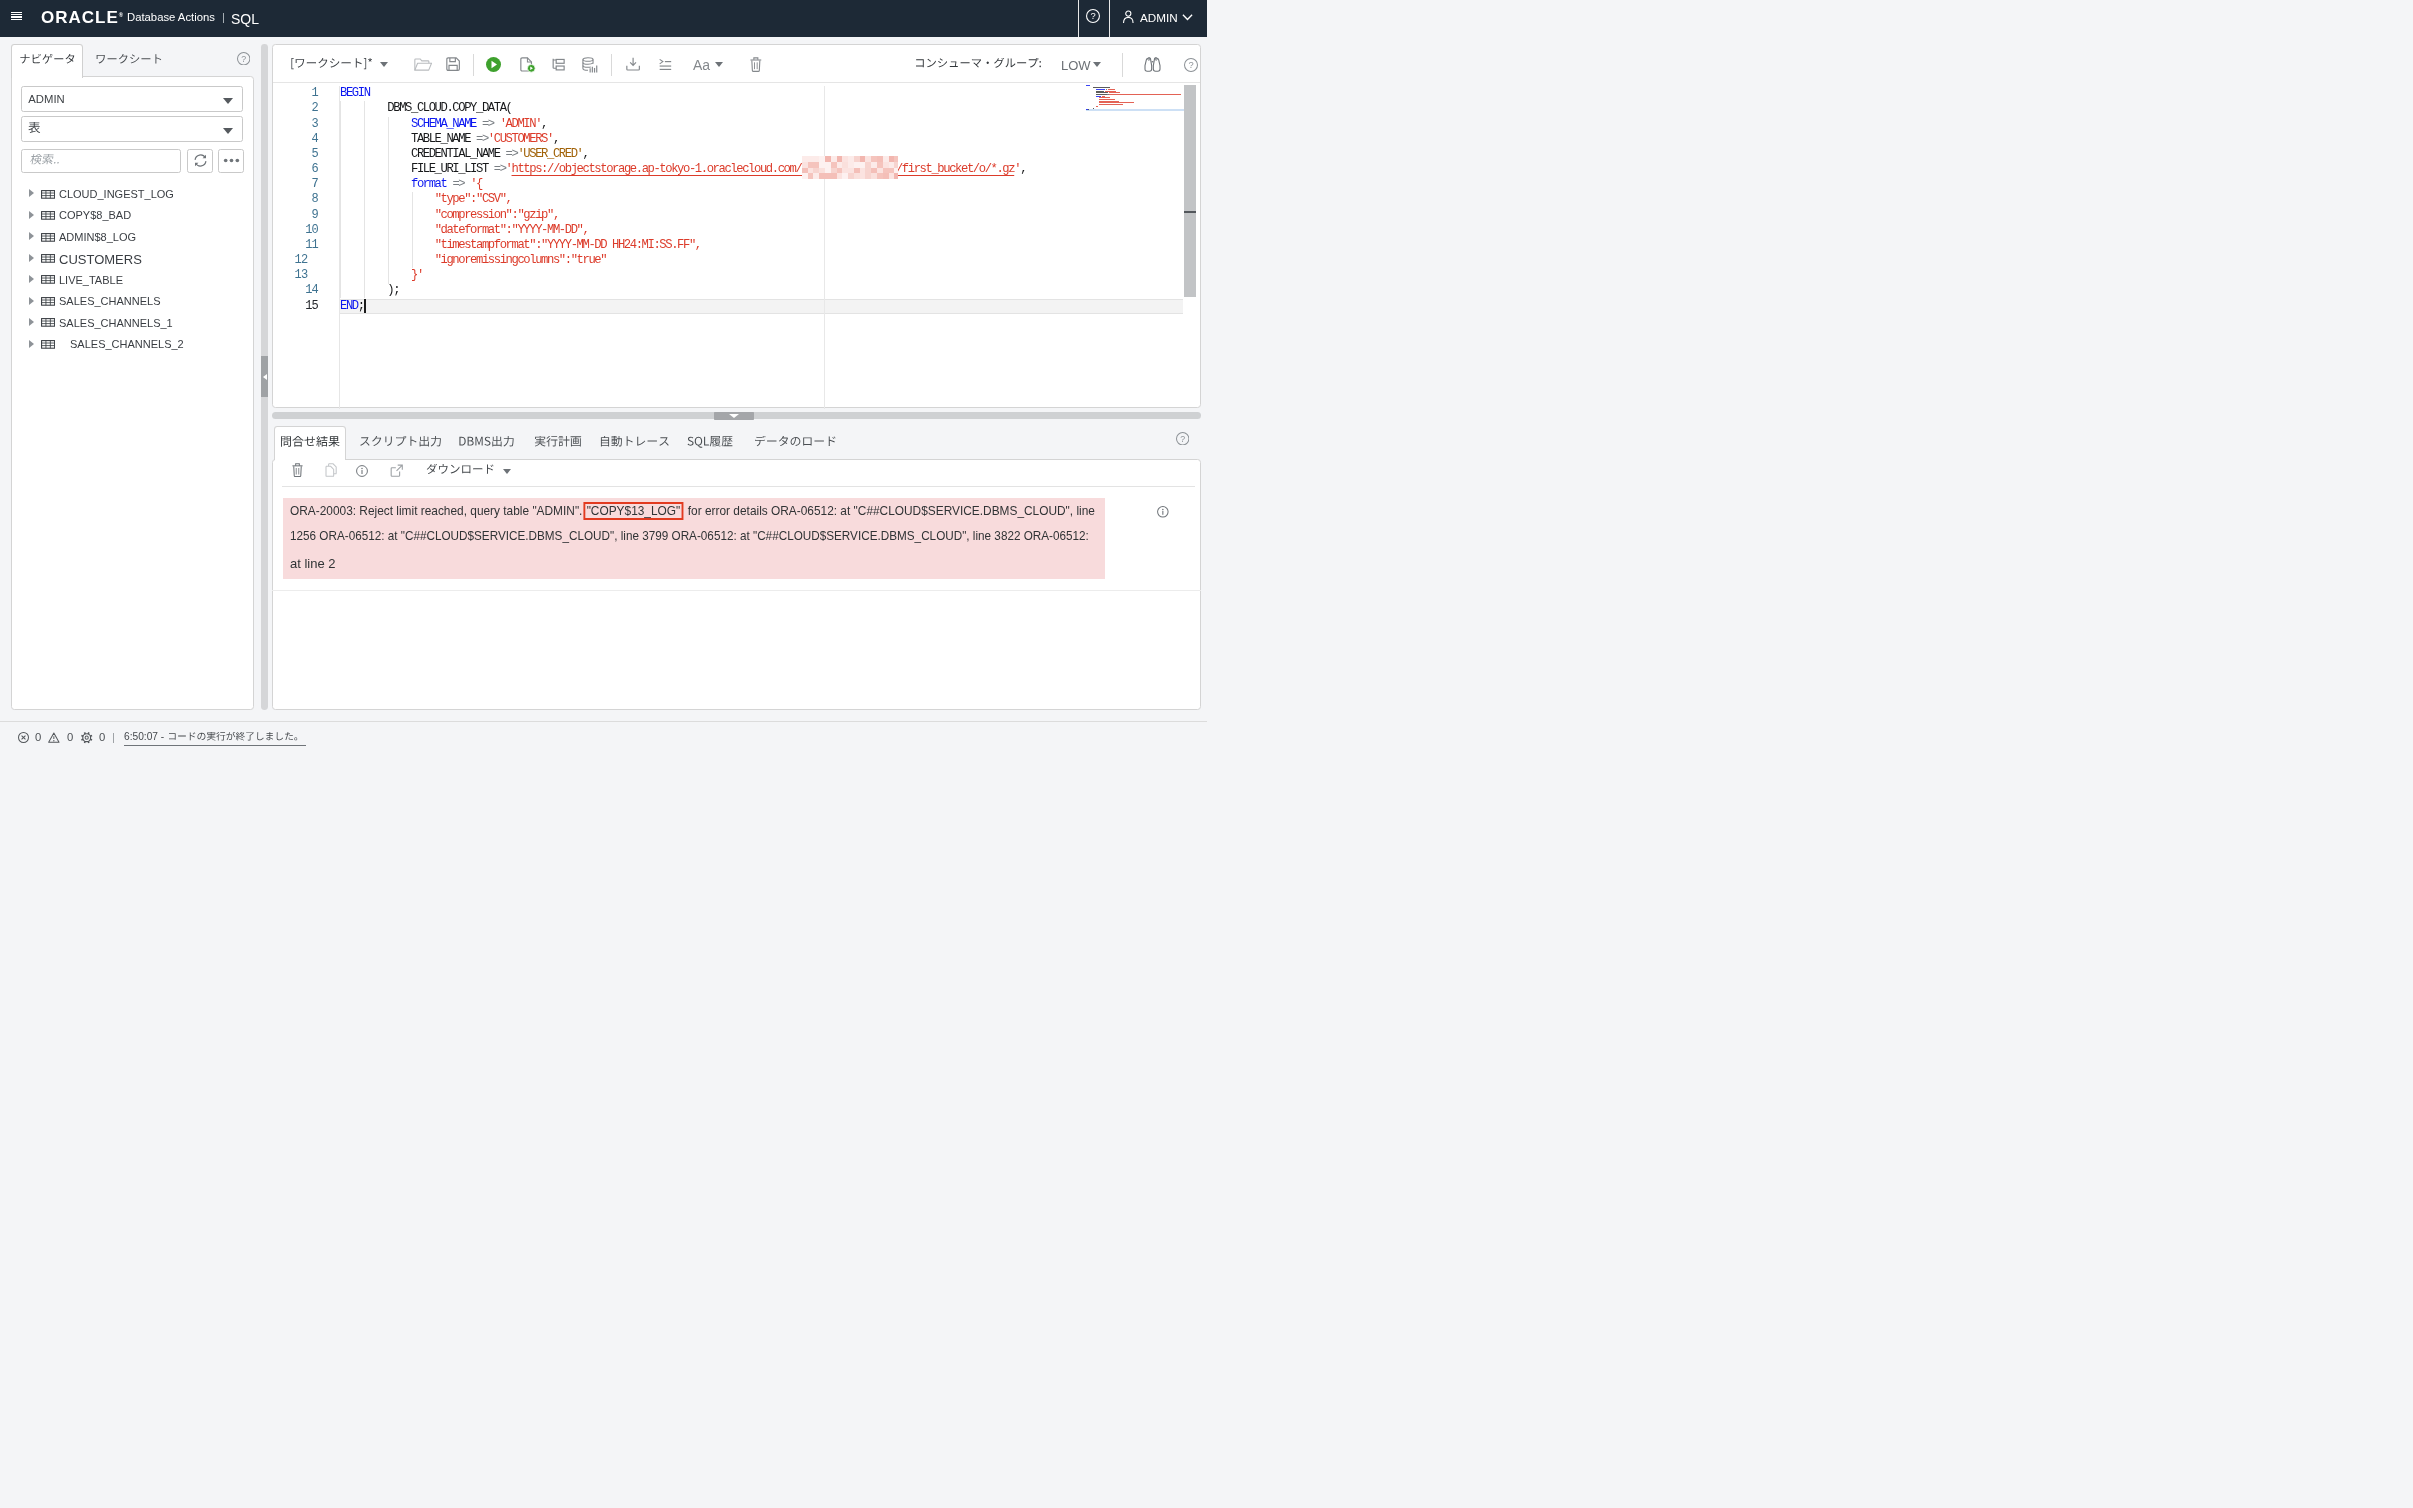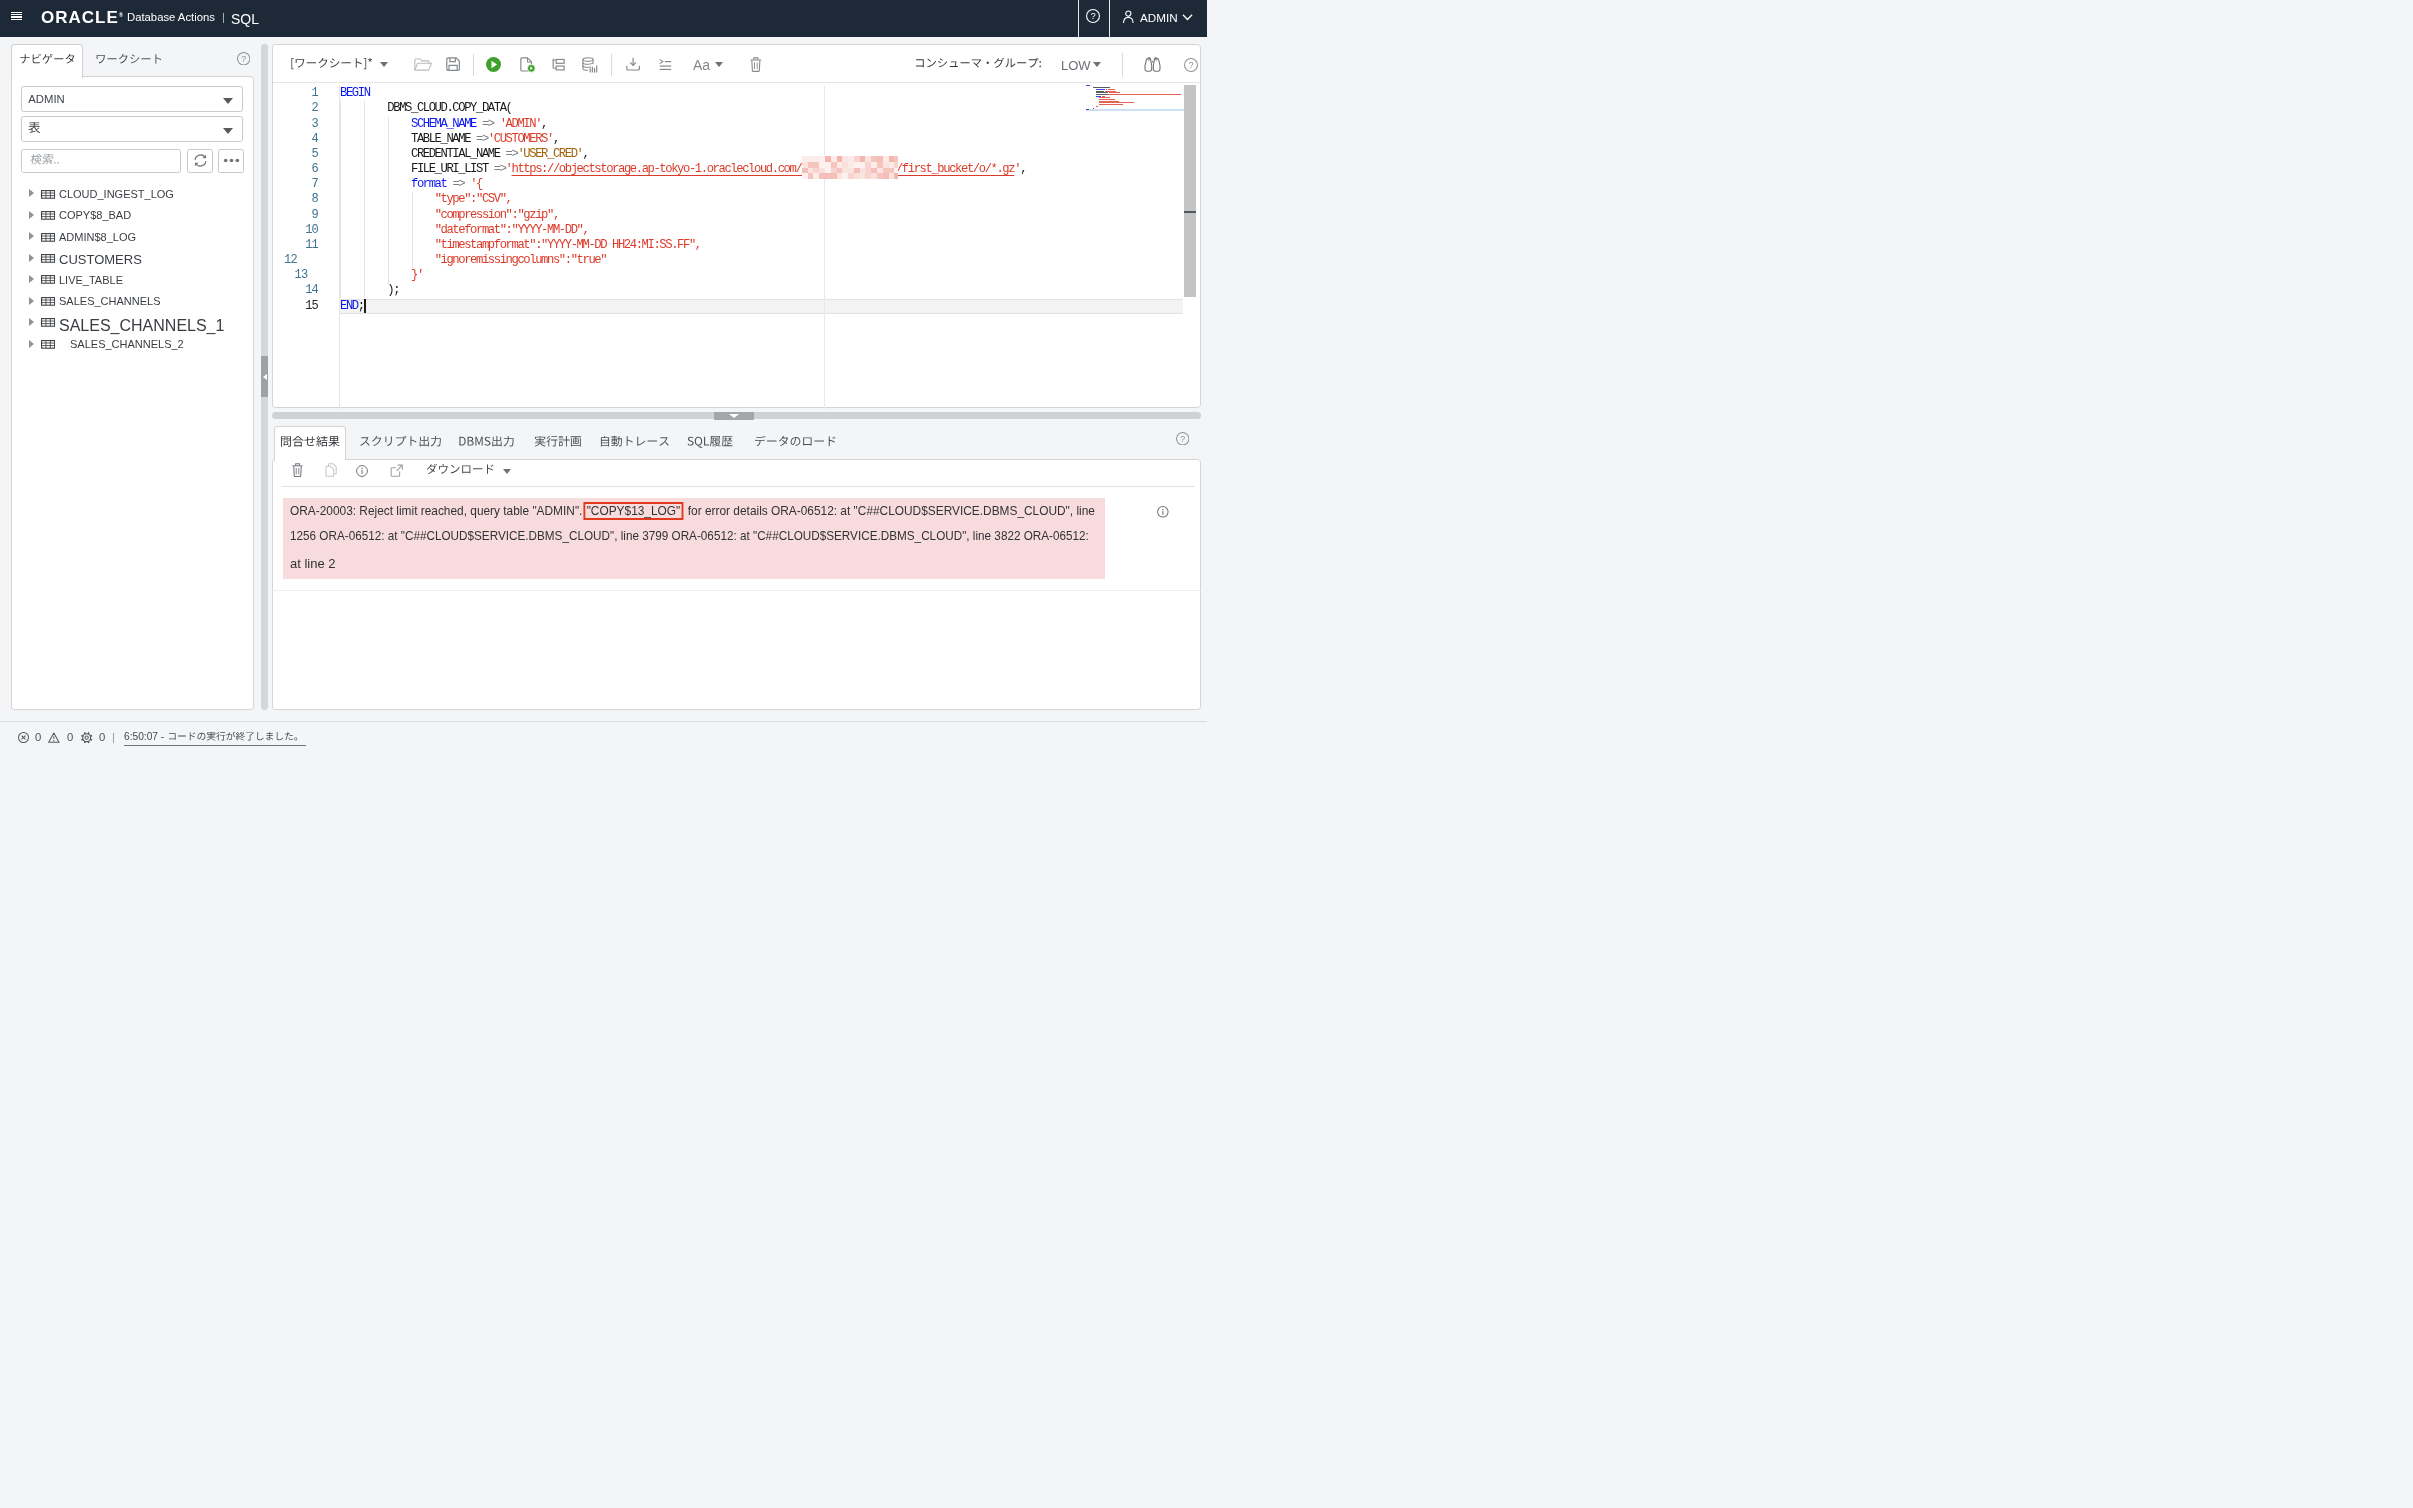--- a/index.html
+++ b/index.html
@@ -161,21 +161,21 @@
 <div class="abs" style="left:29px;top:318px;width:0;height:0;border-top:4.8px solid transparent;border-bottom:4.8px solid transparent;border-left:5.2px solid #8e9398"></div>
 <div class="abs" style="left:41px;top:318px">
     <svg class="" width="14.2" height="8.8" viewBox="0 0 17 10.5">
 <rect x="0.7" y="0.7" width="15.6" height="9.1" fill="none" stroke="#3a3e43" stroke-width="1.3"></rect>
 <line x1="0.7" y1="3.6" x2="16.3" y2="3.6" stroke="#3a3e43" stroke-width="1"></line>
 <line x1="0.7" y1="6.7" x2="16.3" y2="6.7" stroke="#3a3e43" stroke-width="1"></line>
 <line x1="5.9" y1="0.7" x2="5.9" y2="9.8" stroke="#3a3e43" stroke-width="1"></line>
 <line x1="11.2" y1="0.7" x2="11.2" y2="9.8" stroke="#3a3e43" stroke-width="1"></line>
 </svg>
   </div>
-<div class="abs" style="left:59px;top:317px;font-size:16px;color:#393d42">SALES_CHANNELS_1</div>
+<div class="abs" style="left:59px;top:317px;font-size:11px;color:#393d42">SALES_CHANNELS_1</div>
 <div class="abs" style="left:29px;top:340px;width:0;height:0;border-top:4.8px solid transparent;border-bottom:4.8px solid transparent;border-left:5.2px solid #8e9398"></div>
 <div class="abs" style="left:41px;top:340px">
     <svg class="" width="14.2" height="8.8" viewBox="0 0 17 10.5">
 <rect x="0.7" y="0.7" width="15.6" height="9.1" fill="none" stroke="#3a3e43" stroke-width="1.3"></rect>
 <line x1="0.7" y1="3.6" x2="16.3" y2="3.6" stroke="#3a3e43" stroke-width="1"></line>
 <line x1="0.7" y1="6.7" x2="16.3" y2="6.7" stroke="#3a3e43" stroke-width="1"></line>
 <line x1="5.9" y1="0.7" x2="5.9" y2="9.8" stroke="#3a3e43" stroke-width="1"></line>
 <line x1="11.2" y1="0.7" x2="11.2" y2="9.8" stroke="#3a3e43" stroke-width="1"></line>
 </svg>
   </div>
@@ -297,21 +297,21 @@
 <div class="abs" style="left:284px;top:101px;width:34px;height:15px;line-height:15px;text-align:right;font-family:'Liberation Mono',monospace;font-size:12.2px;letter-spacing:-1.4px;white-space:pre;letter-spacing:-0.8px;color:#3f7391;font-size:12px">2</div>
 <div class="abs" style="left:284px;top:117px;width:34px;height:15px;line-height:15px;text-align:right;font-family:'Liberation Mono',monospace;font-size:12.2px;letter-spacing:-1.4px;white-space:pre;letter-spacing:-0.8px;color:#3f7391;font-size:12px">3</div>
 <div class="abs" style="left:284px;top:132px;width:34px;height:15px;line-height:15px;text-align:right;font-family:'Liberation Mono',monospace;font-size:12.2px;letter-spacing:-1.4px;white-space:pre;letter-spacing:-0.8px;color:#3f7391;font-size:12px">4</div>
 <div class="abs" style="left:284px;top:147px;width:34px;height:15px;line-height:15px;text-align:right;font-family:'Liberation Mono',monospace;font-size:12.2px;letter-spacing:-1.4px;white-space:pre;letter-spacing:-0.8px;color:#3f7391;font-size:12px">5</div>
 <div class="abs" style="left:284px;top:162px;width:34px;height:15px;line-height:15px;text-align:right;font-family:'Liberation Mono',monospace;font-size:12.2px;letter-spacing:-1.4px;white-space:pre;letter-spacing:-0.8px;color:#3f7391;font-size:12px">6</div>
 <div class="abs" style="left:284px;top:177px;width:34px;height:15px;line-height:15px;text-align:right;font-family:'Liberation Mono',monospace;font-size:12.2px;letter-spacing:-1.4px;white-space:pre;letter-spacing:-0.8px;color:#3f7391;font-size:12px">7</div>
 <div class="abs" style="left:284px;top:192px;width:34px;height:15px;line-height:15px;text-align:right;font-family:'Liberation Mono',monospace;font-size:12.2px;letter-spacing:-1.4px;white-space:pre;letter-spacing:-0.8px;color:#3f7391;font-size:12px">8</div>
 <div class="abs" style="left:284px;top:208px;width:34px;height:15px;line-height:15px;text-align:right;font-family:'Liberation Mono',monospace;font-size:12.2px;letter-spacing:-1.4px;white-space:pre;letter-spacing:-0.8px;color:#3f7391;font-size:12px">9</div>
 <div class="abs" style="left:284px;top:223px;width:34px;height:15px;line-height:15px;text-align:right;font-family:'Liberation Mono',monospace;font-size:12.2px;letter-spacing:-1.4px;white-space:pre;letter-spacing:-0.8px;color:#3f7391;font-size:12px">10</div>
 <div class="abs" style="left:284px;top:238px;width:34px;height:15px;line-height:15px;text-align:right;font-family:'Liberation Mono',monospace;font-size:12.2px;letter-spacing:-1.4px;white-space:pre;letter-spacing:-0.8px;color:#3f7391;font-size:12px">11</div>
-<div class="abs" style="left:284px;top:253px;width:34px;height:15px;line-height:15px;text-align:left;font-family:'Liberation Mono',monospace;font-size:12.2px;letter-spacing:-1.4px;white-space:pre;letter-spacing:-0.8px;color:#3f7391;font-size:12px">12</div>
+<div class="abs" style="left:284px;top:253px;width:34px;height:15px;line-height:15px;text-align:center;font-family:'Liberation Mono',monospace;font-size:12.2px;letter-spacing:-1.4px;white-space:pre;letter-spacing:-0.8px;color:#3f7391;font-size:12px">12</div>
 <div class="abs" style="left:284px;top:268px;width:34px;height:15px;line-height:15px;text-align:center;font-family:'Liberation Mono',monospace;font-size:12.2px;letter-spacing:-1.4px;white-space:pre;letter-spacing:-0.8px;color:#3f7391;font-size:12px">13</div>
 <div class="abs" style="left:284px;top:283px;width:34px;height:15px;line-height:15px;text-align:right;font-family:'Liberation Mono',monospace;font-size:12.2px;letter-spacing:-1.4px;white-space:pre;letter-spacing:-0.8px;color:#3f7391;font-size:12px">14</div>
 <div class="abs" style="left:284px;top:299px;width:34px;height:15px;line-height:15px;text-align:right;font-family:'Liberation Mono',monospace;font-size:12.2px;letter-spacing:-1.4px;white-space:pre;letter-spacing:-0.8px;color:#24272b;font-size:12px">15</div>
 <div class="abs" style="left:339px;top:86px;width:0.8px;height:323px;background:#e6e6e6"></div>
 <div class="abs" style="left:340px;top:86px;height:15px;line-height:15px;font-family:'Liberation Mono',monospace;font-size:12.2px;letter-spacing:-1.4px;white-space:pre"><span style="color:#0b17f0">BEGIN</span></div>
 <div class="abs" style="left:340px;top:101px;height:15px;line-height:15px;font-family:'Liberation Mono',monospace;font-size:12.2px;letter-spacing:-1.4px;white-space:pre"><span style="color:#17181a">        DBMS_CLOUD.COPY_DATA(</span></div>
 <div class="abs" style="left:340px;top:117px;height:15px;line-height:15px;font-family:'Liberation Mono',monospace;font-size:12.2px;letter-spacing:-1.4px;white-space:pre">            <span style="color:#0b17f0">SCHEMA_NAME</span> <span style="color:#7a7f84">=&gt;</span> <span style="color:#dc3b2a">'ADMIN'</span><span style="color:#17181a">,</span></div>
 <div class="abs" style="left:340px;top:132px;height:15px;line-height:15px;font-family:'Liberation Mono',monospace;font-size:12.2px;letter-spacing:-1.4px;white-space:pre">            <span style="color:#17181a">TABLE_NAME</span> <span style="color:#7a7f84">=&gt;</span><span style="color:#dc3b2a">'CUSTOMERS'</span><span style="color:#17181a">,</span></div>
 <div class="abs" style="left:340px;top:147px;height:15px;line-height:15px;font-family:'Liberation Mono',monospace;font-size:12.2px;letter-spacing:-1.4px;white-space:pre">            <span style="color:#17181a">CREDENTIAL_NAME</span> <span style="color:#7a7f84">=&gt;</span><span style="color:#a16207">'USER_CRED'</span><span style="color:#17181a">,</span></div>
 <div class="abs" style="left:340px;top:162px;height:15px;line-height:15px;font-family:'Liberation Mono',monospace;font-size:12.2px;letter-spacing:-1.4px;white-space:pre">            <span style="color:#17181a">FILE_URI_LIST</span> <span style="color:#7a7f84">=&gt;</span><span style="color:#dc3b2a">'</span><span style="color:#dc3b2a;text-decoration:underline;text-decoration-thickness:1.1px;text-underline-offset:2.5px">https://objectstorage.ap-tokyo-1.oraclecloud.com/                /first_bucket/o/*.gz</span><span style="color:#dc3b2a">'</span><span style="color:#17181a">,</span></div>

